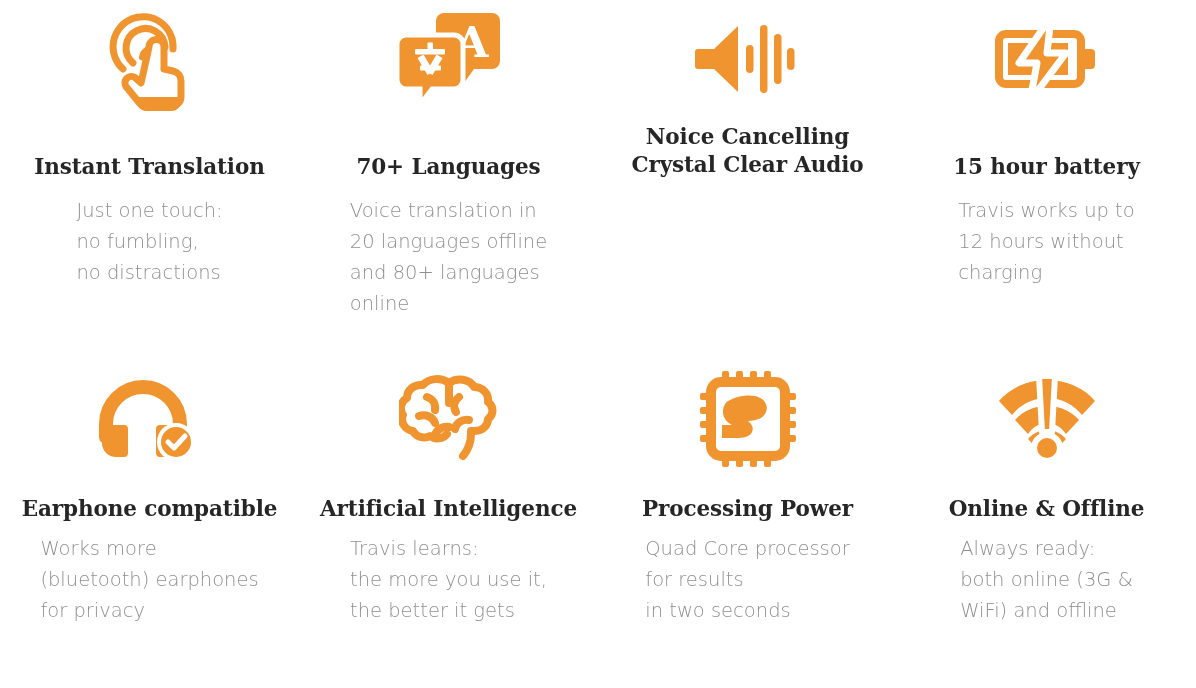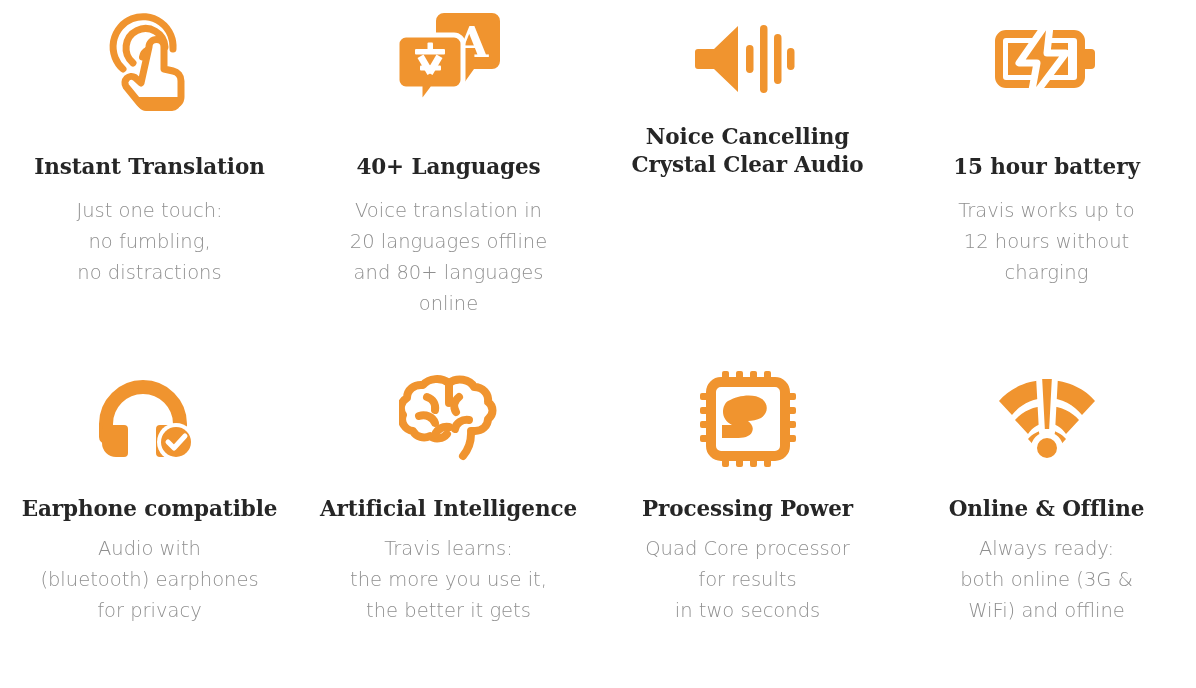--- a/index.html
+++ b/index.html
@@ -50,21 +50,21 @@
   .row1 .f-title { margin-top: 35px; }
   .row1 .two-line-title { margin-top: 5px; }
   .row2 .f-title { margin-top: 20px; }
 
   .f-desc {
     font-family: "DejaVu Sans", "Liberation Sans", sans-serif;
     font-weight: 300;
     font-size: 19.5px;
     line-height: 31px;
     color: #8f8f8f;
-    text-align: center;
+    text-align: left;
     margin: 0;
     margin-top: 14px;
     white-space: pre-line;
   }
   .row2 .f-desc { margin-top: 10px; }
   svg { display: block; }
 </style>
 </head>
 <body>
 
@@ -108,21 +108,21 @@
         <path d="M10 26 h48 a9 9 0 0 1 9 9 v36 a9 9 0 0 1 -9 9 h-22 l-12 16 v-16 h-14 a9 9 0 0 1 -9 -9 v-36 a9 9 0 0 1 9 -9 z" fill="#F0942F" stroke="#ffffff" stroke-width="5"></path>
         <g fill="#ffffff">
           <rect x="19" y="40" width="30" height="5.5" rx="1"></rect>
           <rect x="31.5" y="33.5" width="5.5" height="8" rx="1"></rect>
           <path d="M21.5 49 l6 -3.5 l10 17 l-6 3.5 z"></path>
           <path d="M46.5 49 l-6 -3.5 l-10 17 l6 3.5 z"></path>
           <rect x="24" y="56.5" width="21" height="5" rx="1"></rect>
         </g>
       </svg>
     </div>
-    <h3 class="f-title">40+ Languages</h3>
+    <h3 class="f-title">70+ Languages</h3>
     <p class="f-desc">Voice translation in
 20 languages offline
 and 80+ languages
 online</p>
   </div>
 
   <div class="feature row1">
     <div class="icon-wrap">
       <svg width="108" height="84" viewBox="0 0 108 84" aria-hidden="true">
         <g fill="#F0942F">
@@ -159,21 +159,21 @@
       <svg width="104" height="88" viewBox="0 0 104 88" aria-hidden="true">
         <path d="M8 62 v-13 a37 37 0 0 1 74 0 v13" fill="none" stroke="#F0942F" stroke-width="14" stroke-linecap="round"></path>
         <path d="M6 50 h20 a4 4 0 0 1 4 4 v24 a4 4 0 0 1 -4 4 h-8 a14 14 0 0 1 -14 -14 v-14 a4 4 0 0 1 2 -4 z" fill="#F0942F"></path>
         <path d="M62 50 h20 a4 4 0 0 1 2 4 v14 a14 14 0 0 1 -14 14 h-8 a4 4 0 0 1 -4 -4 v-24 a4 4 0 0 1 4 -4 z" fill="#F0942F"></path>
         <circle cx="78" cy="67" r="19" fill="#ffffff"></circle>
         <circle cx="78" cy="67" r="15" fill="#F0942F"></circle>
         <path d="M70 67 l6 6 l11 -12" fill="none" stroke="#ffffff" stroke-width="5" stroke-linecap="round" stroke-linejoin="round"></path>
       </svg>
     </div>
     <h3 class="f-title">Earphone compatible</h3>
-    <p class="f-desc">Audio with
+    <p class="f-desc">Works more
 (bluetooth) earphones
 for privacy</p>
   </div>
 
   <div class="feature row2">
     <div class="icon-wrap">
       <svg width="100" height="92" viewBox="0 0 100 92" aria-hidden="true">
         <g fill="none" stroke="#F0942F" stroke-width="8" stroke-linecap="round" stroke-linejoin="round">
           <path d="M50 10
                    c-8 -6 -20 -5 -26 2

